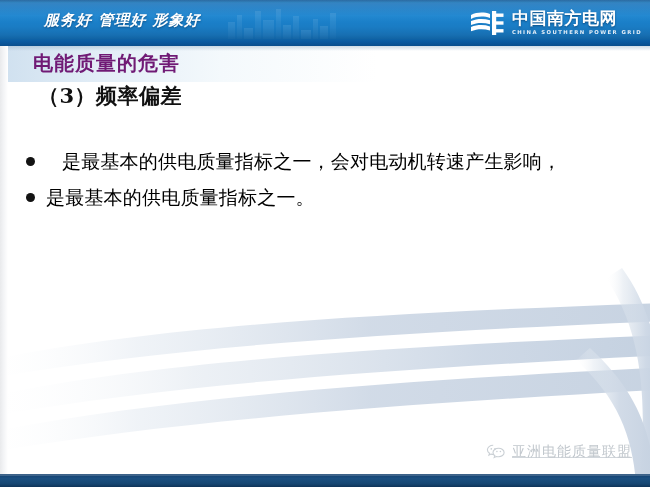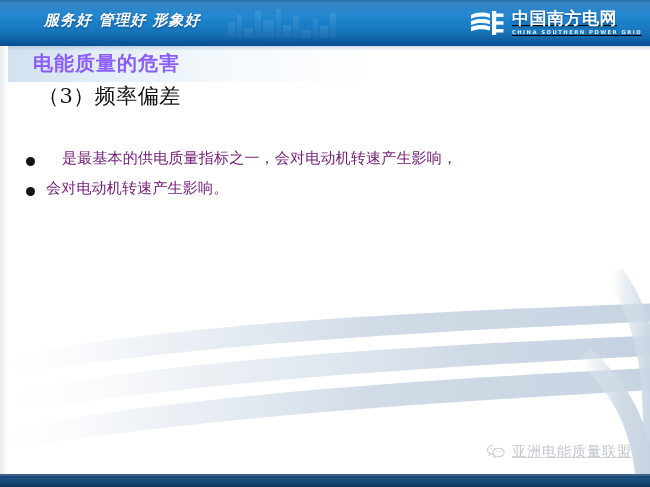--- a/index.html
+++ b/index.html
@@ -63,21 +63,21 @@
     text-shadow:0 1px 2px rgba(0,40,80,.55);
     white-space:nowrap;
     z-index:3;
   }
 
   .logo{
     position:absolute;right:8px;top:6px;height:34px;
     display:flex;align-items:center;gap:7px;z-index:3;
   }
   .logo-mark{width:35px;height:28px;flex:none;}
-  .logo-text{display:flex;flex-direction:column;line-height:1;text-decoration:underline;}
+  .logo-text{display:flex;flex-direction:column;line-height:1;}
   .logo-cn{
     font-size:17px;font-weight:bold;color:#ffffff;letter-spacing:.5px;
     text-shadow:0 1px 2px rgba(0,40,80,.6);white-space:nowrap;
   }
   .logo-en{
     font-size:5.3px;color:#e3eef8;letter-spacing:1.45px;margin-top:3px;
     white-space:nowrap;font-weight:bold;
   }
 
   
@@ -86,49 +86,49 @@
     background:linear-gradient(to right,#cfe0ef 0%,#e3eef7 16%,#f4f9fc 34%,#ffffff 58%,#ffffff 100%);
     z-index:3;
   }
   .title-band-shade{
     position:absolute;left:0;top:46px;width:650px;height:5px;
     background:linear-gradient(to bottom,rgba(150,175,200,.45),rgba(255,255,255,0));
     z-index:3;
   }
   .page-title{
     position:absolute;left:33px;top:50px;
-    font-size:20px;font-weight:bold;color:#8b5cf6;
+    font-size:20px;font-weight:bold;color:#701a75;
     letter-spacing:1px;white-space:nowrap;z-index:4;
   }
 
   
   .swoosh{
     position:absolute;left:0;top:250px;width:650px;height:237px;
     z-index:1;pointer-events:none;
   }
 
   
   .content{position:absolute;left:0;top:82px;width:650px;z-index:3;}
   .subtitle{
     margin:0;padding:0 0 0 38px;
     font-family:"DejaVu Serif","Liberation Serif",serif;
-    font-size:21px;font-weight:normal;color:#111111;
+    font-size:21px;font-weight:bold;color:#111111;
     letter-spacing:.5px;line-height:1.35;white-space:nowrap;
   }
   .bullets{margin:36px 0 0 0;padding:0;list-style:none;}
   .bullet-item{
     position:relative;padding-left:46px;margin-bottom:5px;
   }
   .bullet-dot{
     position:absolute;left:26px;top:11px;
     width:9px;height:9px;border-radius:50%;background:#131313;
   }
   .bullet-line{
     font-family:"DejaVu Serif","Liberation Serif",serif;
-    font-size:15px;color:#701a75;line-height:1.62;
+    font-size:19px;color:#000000;line-height:1.62;
     letter-spacing:.2px;white-space:nowrap;
   }
   .bullet-line.indent{padding-left:16px;}
 
   
   .wm{
     position:absolute;right:18px;bottom:26px;
     display:flex;align-items:flex-start;gap:6px;
     z-index:3;opacity:.62;
   }
@@ -225,21 +225,21 @@
   <div class="content">
     <p class="subtitle">（3）频率偏差</p>
 
     <ul class="bullets">
       <li class="bullet-item">
         <span class="bullet-dot"></span>
         <div class="bullet-line indent">是最基本的供电质量指标之一，会对电动机转速产生影响，</div>
       </li>
       <li class="bullet-item">
         <span class="bullet-dot"></span>
-        <div class="bullet-line">会对电动机转速产生影响。</div>
+        <div class="bullet-line">是最基本的供电质量指标之一。</div>
       </li>
     </ul>
   </div>
 
   <div class="wm">
     <svg class="wm-icon" viewBox="0 0 20 17">
       <g fill="none" stroke="#aab3bb" stroke-width="1.1">
         <path d="M7.2,2.2 C3.9,2.2 1.4,4.3 1.4,6.8 C1.4,8.2 2.2,9.5 3.5,10.3 L2.9,12.1 L5.0,11.1 C5.7,11.3 6.4,11.4 7.2,11.4"></path>
         <path d="M12.6,5.3 C15.6,5.3 18.1,7.2 18.1,9.5 C18.1,11.9 15.6,13.8 12.6,13.8 C11.8,13.8 11.1,13.7 10.4,13.5 L8.2,14.5 L8.9,12.7 C7.6,11.9 7.0,10.8 7.0,9.5 C7.0,7.2 9.5,5.3 12.6,5.3 Z"></path>
       </g>

